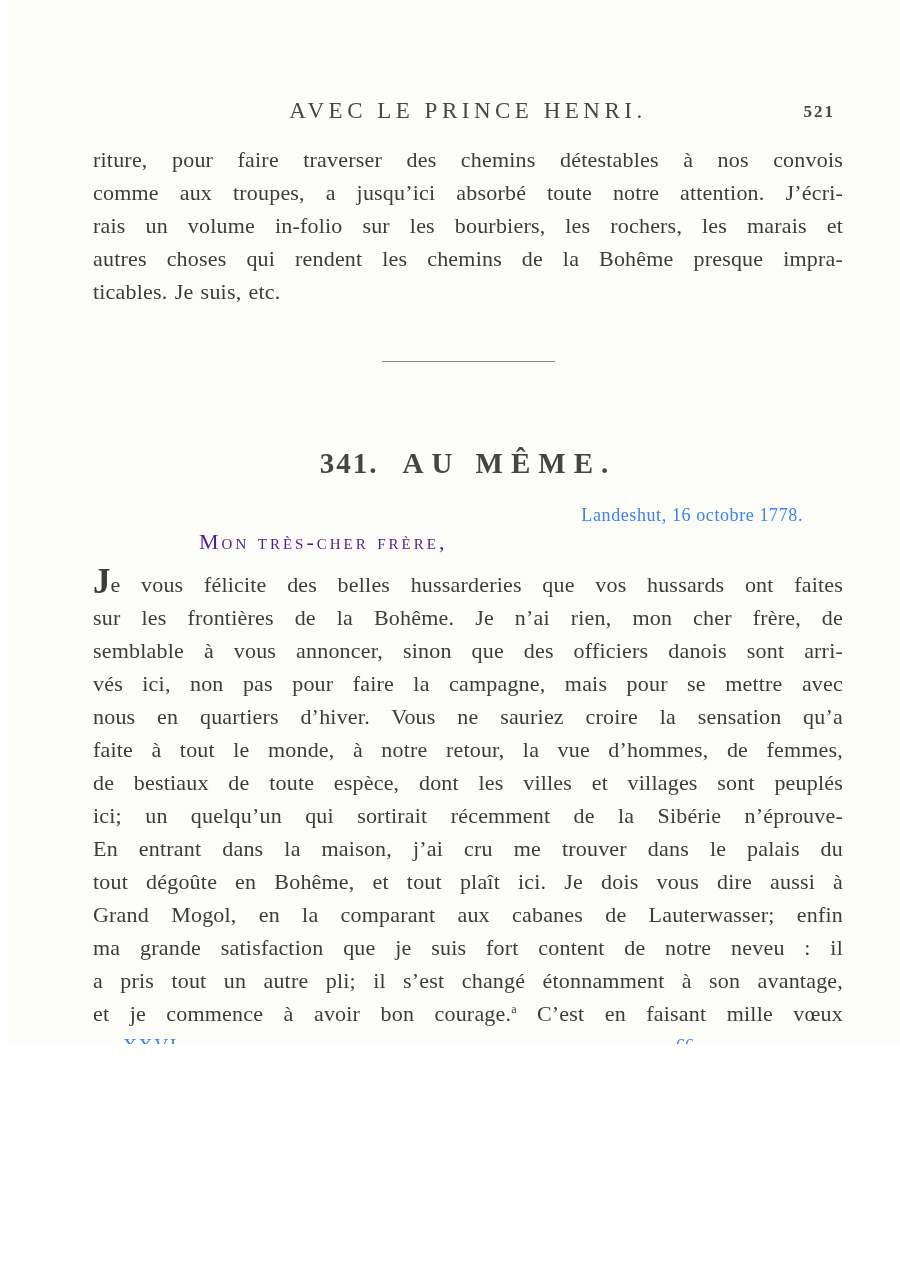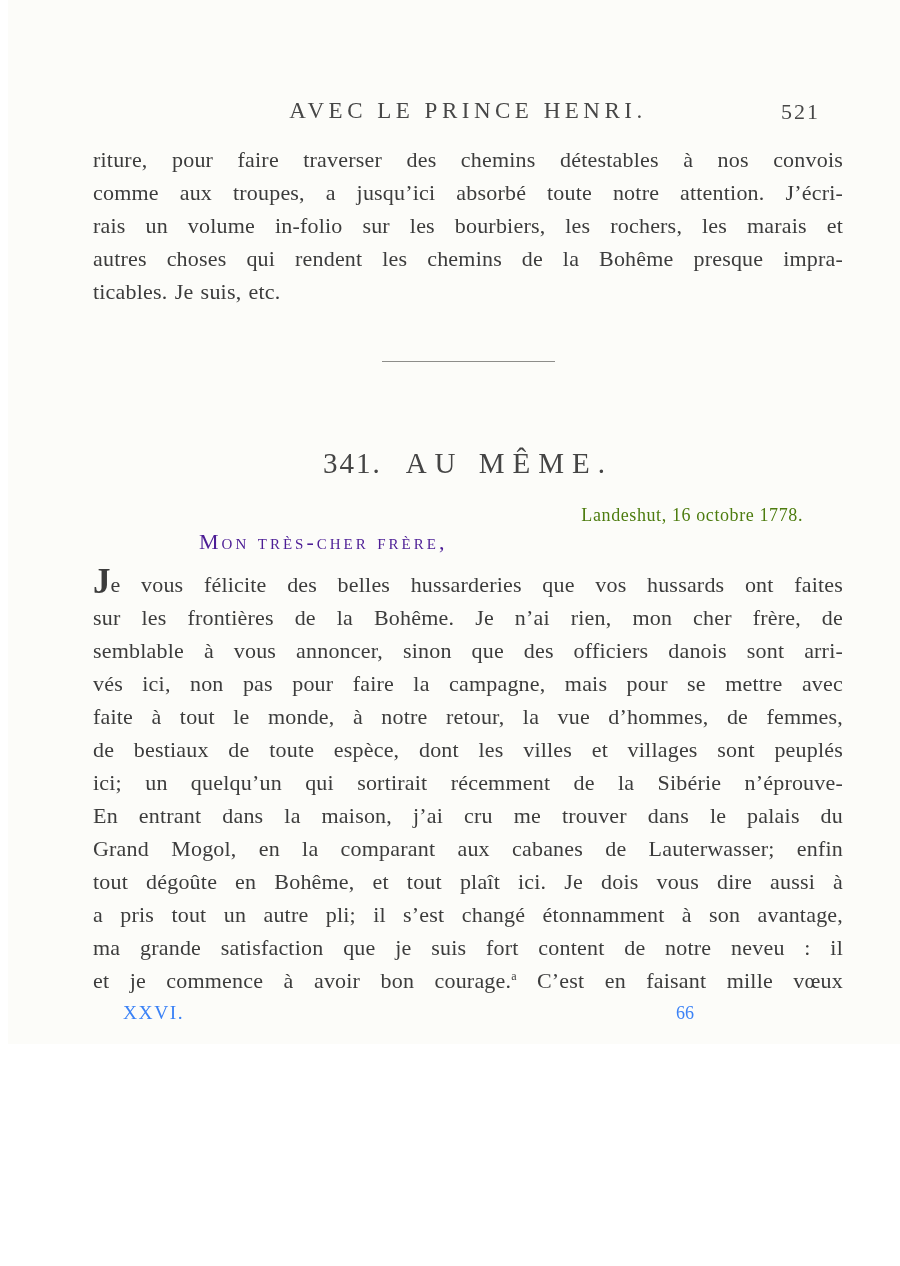--- a/index.html
+++ b/index.html
@@ -22,25 +22,26 @@
     position: relative;
     height: 27px;
     text-align: center;
     font-size: 23px;
     line-height: 27px;
     letter-spacing: 4.5px;
     color: #474747;
   }
   .page-number {
     position: absolute;
-    right: 23px;
+    right: 8px;
     top: 1px;
-    font-size: 22px;
+    font-size: 17px;
     letter-spacing: 2px;
     font-feature-settings: "onum" 1;
+    font-weight: bold;
   }
 
   
   .tline {
     text-align: justify;
     text-align-last: justify;
     word-spacing: 1.5px;
     letter-spacing: 0.2px;
   }
   .lastline { text-align-last: left; }
@@ -58,32 +59,33 @@
     margin: 53px auto 0 auto;
   }
 
   .letter-heading {
     margin-top: 83px;
     text-align: center;
     font-size: 29px;
     line-height: 36px;
     color: #454545;
     font-feature-settings: "onum" 1;
+    font-weight: bold;
   }
   .letter-number { margin-right: 24px; letter-spacing: 2px; }
   .letter-title { letter-spacing: 8px; }
 
   .dateline {
     margin-top: 22px;
     text-align: right;
     padding-right: 40px;
     font-size: 18px;
     line-height: 24px;
     letter-spacing: 0.6px;
-    color: #4d7c0f;
+    color: #3b82f6;
     font-feature-settings: "onum" 1;
   }
 
   .salutation {
     font-variant: small-caps;
     font-size: 22px;
     line-height: 30px;
     padding-left: 106px;
     letter-spacing: 3px;
     color: #4c1d95;
@@ -156,28 +158,29 @@
 
   <div class="dateline">Landeshut, 16 octobre 1778.</div>
 
   <div class="salutation">Mon très-cher frère,</div>
 
   <div class="letter-body">
     <div class="tline"><span class="initial">J</span><span>e vous félicite des belles hussarderies que vos hussards ont faites</span></div>
     <div class="tline">sur les frontières de la Bohême. Je n’ai rien, mon cher frère, de</div>
     <div class="tline">semblable à vous annoncer, sinon que des officiers danois sont arri-</div>
     <div class="tline">vés ici, non pas pour faire la campagne, mais pour se mettre avec</div>
+    <div class="tline">nous en quartiers d’hiver. Vous ne sauriez croire la sensation qu’a</div>
     <div class="tline">faite à tout le monde, à notre retour, la vue d’hommes, de femmes,</div>
     <div class="tline">de bestiaux de toute espèce, dont les villes et villages sont peuplés</div>
     <div class="tline">ici; un quelqu’un qui sortirait récemment de la Sibérie n’éprouve-</div>
     <div class="tline">En entrant dans la maison, j’ai cru me trouver dans le palais du</div>
+    <div class="tline">tout dégoûte en Bohême, et tout plaît ici. Je dois vous dire aussi à</div>
     <div class="tline">Grand Mogol, en la comparant aux cabanes de Lauterwasser; enfin</div>
-    <div class="tline">tout dégoûte en Bohême, et tout plaît ici. Je dois vous dire aussi à</div>
+    <div class="tline">ma grande satisfaction que je suis fort content de notre neveu : il</div>
     <div class="tline">a pris tout un autre pli; il s’est changé étonnamment à son avantage,</div>
-    <div class="tline">ma grande satisfaction que je suis fort content de notre neveu : il</div>
     <div class="tline"><span>et je commence à avoir bon courage.</span><sup class="fnref">a</sup><span> C’est en faisant mille vœux</span></div>
   </div>
 
 
   <div class="page-footer">
     <span class="signature-mark">XXVI.</span>
     <span class="sheet-number">66</span>
   </div>
 
 </div>

